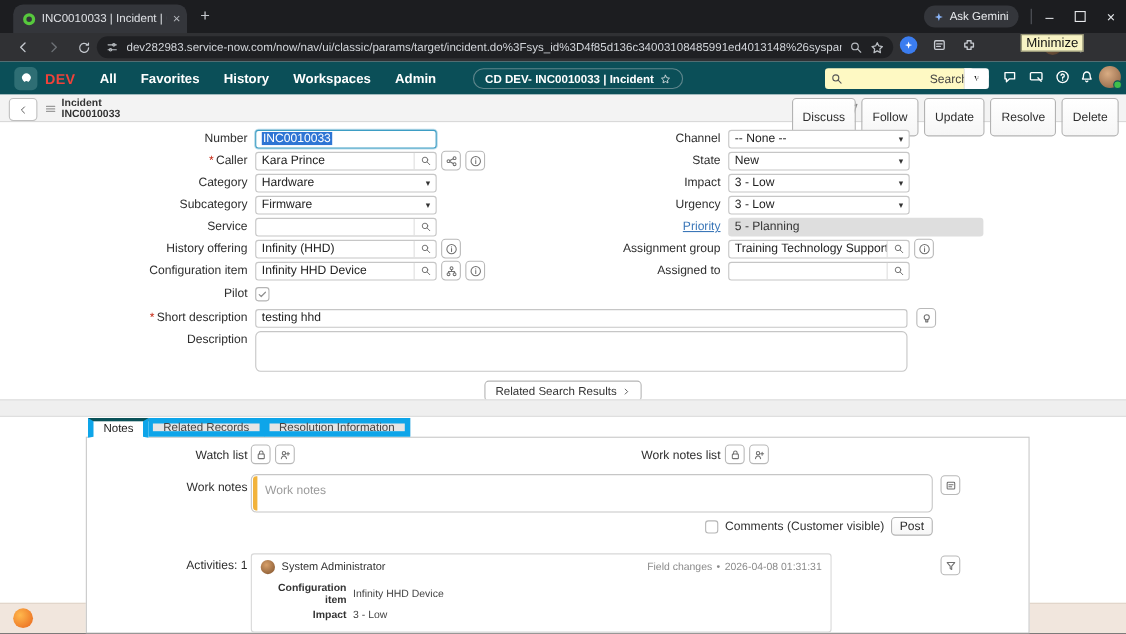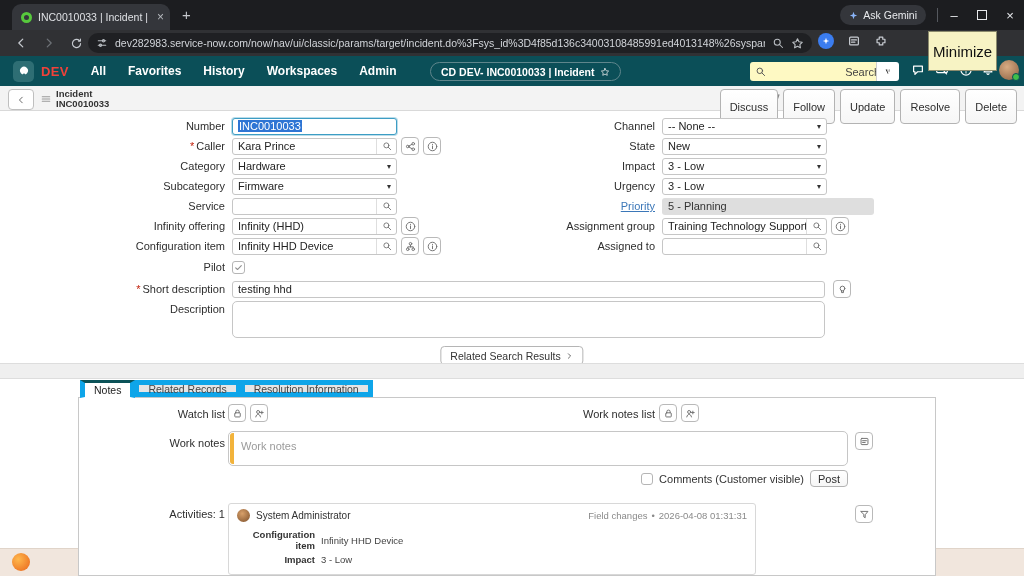--- a/index.html
+++ b/index.html
@@ -24,22 +24,22 @@
   .maxsq{width:8px;height:8px;border:1px solid #e8eaed;}
   .toolbar{position:absolute;left:0;top:30px;width:1024px;height:26px;background:#303134;display:flex;align-items:center;}
   .navic{color:#c7cbd1;margin-left:14px;}
   .navic.dim{color:#6e7277;}
   .omnibox{position:absolute;left:88px;top:33px;width:724px;height:20px;border-radius:10px;background:#1f2023;
     display:flex;align-items:center;padding:0 8px;box-sizing:border-box;gap:7px;color:#b9bdc2;}
   .url{flex:1;font-size:10.5px;color:#d2d5da;white-space:nowrap;overflow:hidden;}
   .tbico{color:#c7cbd1;margin-left:13px;}
   .gemcirc{width:16px;height:16px;border-radius:50%;background:#3b7df0;display:flex;align-items:center;justify-content:center;color:#fff;}
   .avatar-b{width:18px;height:18px;border-radius:50%;background:radial-gradient(circle at 35% 35%,#8a6a50,#4e3826);}
-  .tooltip{position:absolute;left:928px;top:31px;height:14px;padding:12px 4px;background:#f7f3c4;border:1px solid #8b8b6d;
-    font-size:15px;color:#111;display:flex;align-items:center;z-index:60;}
+  .tooltip{position:absolute;left:928px;top:31px;height:14px;padding:0 4px;background:#f7f3c4;border:1px solid #8b8b6d;
+    font-size:12px;color:#111;display:flex;align-items:center;z-index:60;}
 
   
   .snheader{position:absolute;left:0;top:56px;width:1024px;height:30px;background:#0b4f58;display:flex;align-items:center;}
   .snlogo{width:21px;height:21px;border-radius:5px;background:#2e6e74;margin-left:13px;display:flex;align-items:center;justify-content:center;}
   .sndev{color:#f0423a;font-weight:bold;font-size:13px;margin-left:7px;letter-spacing:.3px;}
   .snnav{color:#fff;font-size:12px;font-weight:600;margin-left:22px;}
   .snpill{position:absolute;left:430px;top:62px;height:17px;padding:0 10px;border:1px solid #5f868c;border-radius:11px;
     display:flex;align-items:center;gap:5px;color:#fff;font-size:10.5px;font-weight:bold;}
   .snpill .i{width:10px;height:10px;color:#cfdadc;}
   .snsearch{position:absolute;left:750px;top:62px;width:125px;height:19px;background:#fef9c3;border-radius:3px;
@@ -438,21 +438,21 @@
     <div class="box" style="width:165px">
       <span class="val"></span>
       <span class="magseg">
           <svg class="i">
             <use href="#i-mag"></use>
           </svg>
         </span>
     </div>
   </div>
   <div class="frow" style="left:78px;top:217px">
-    <span class="flab">Infinity offering</span>
+    <span class="flab">History offering</span>
     <div class="box" style="width:165px">
       <span class="val">Infinity (HHD)</span>
       <span class="magseg">
           <svg class="i">
             <use href="#i-mag"></use>
           </svg>
         </span>
     </div>
     <span class="sbtn">
         <svg class="i">
@@ -524,21 +524,21 @@
     </div>
   </div>
   <div class="frow" style="left:445px;top:177px">
     <span class="flabw">Urgency</span>
     <div class="box selbox" style="width:165px">
       <span class="val">3 - Low</span>
     </div>
   </div>
   <div class="frow" style="left:445px;top:197px">
     <span class="flabw"><span class="link">Priority</span></span>
-    <div class="ro" style="width:212px">
+    <div class="ro" style="width:232px">
       <span>5 - Planning</span>
     </div>
   </div>
   <div class="frow" style="left:445px;top:217px">
     <span class="flabw">Assignment group</span>
     <div class="box" style="width:165px">
       <span class="val">Training Technology Support</span>
       <span class="magseg">
           <svg class="i">
             <use href="#i-mag"></use>

